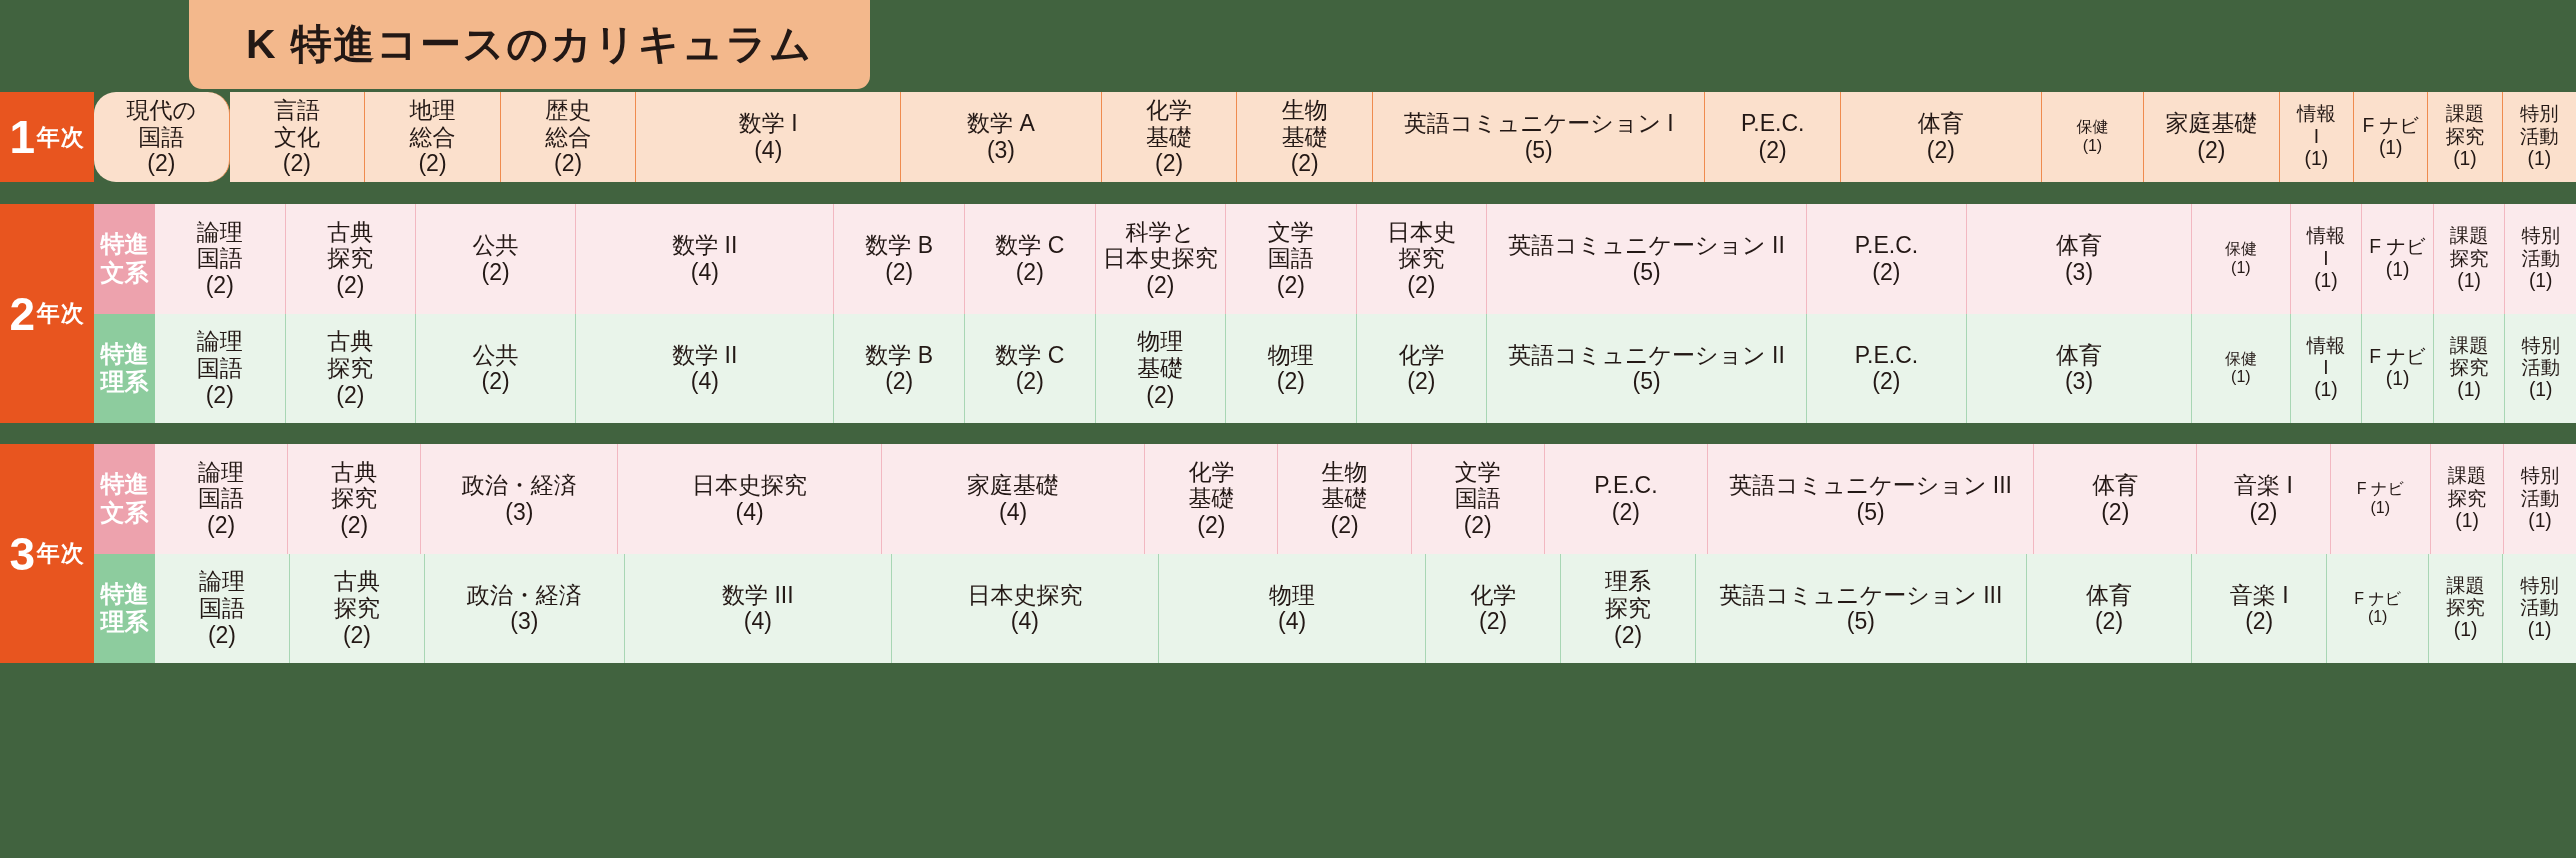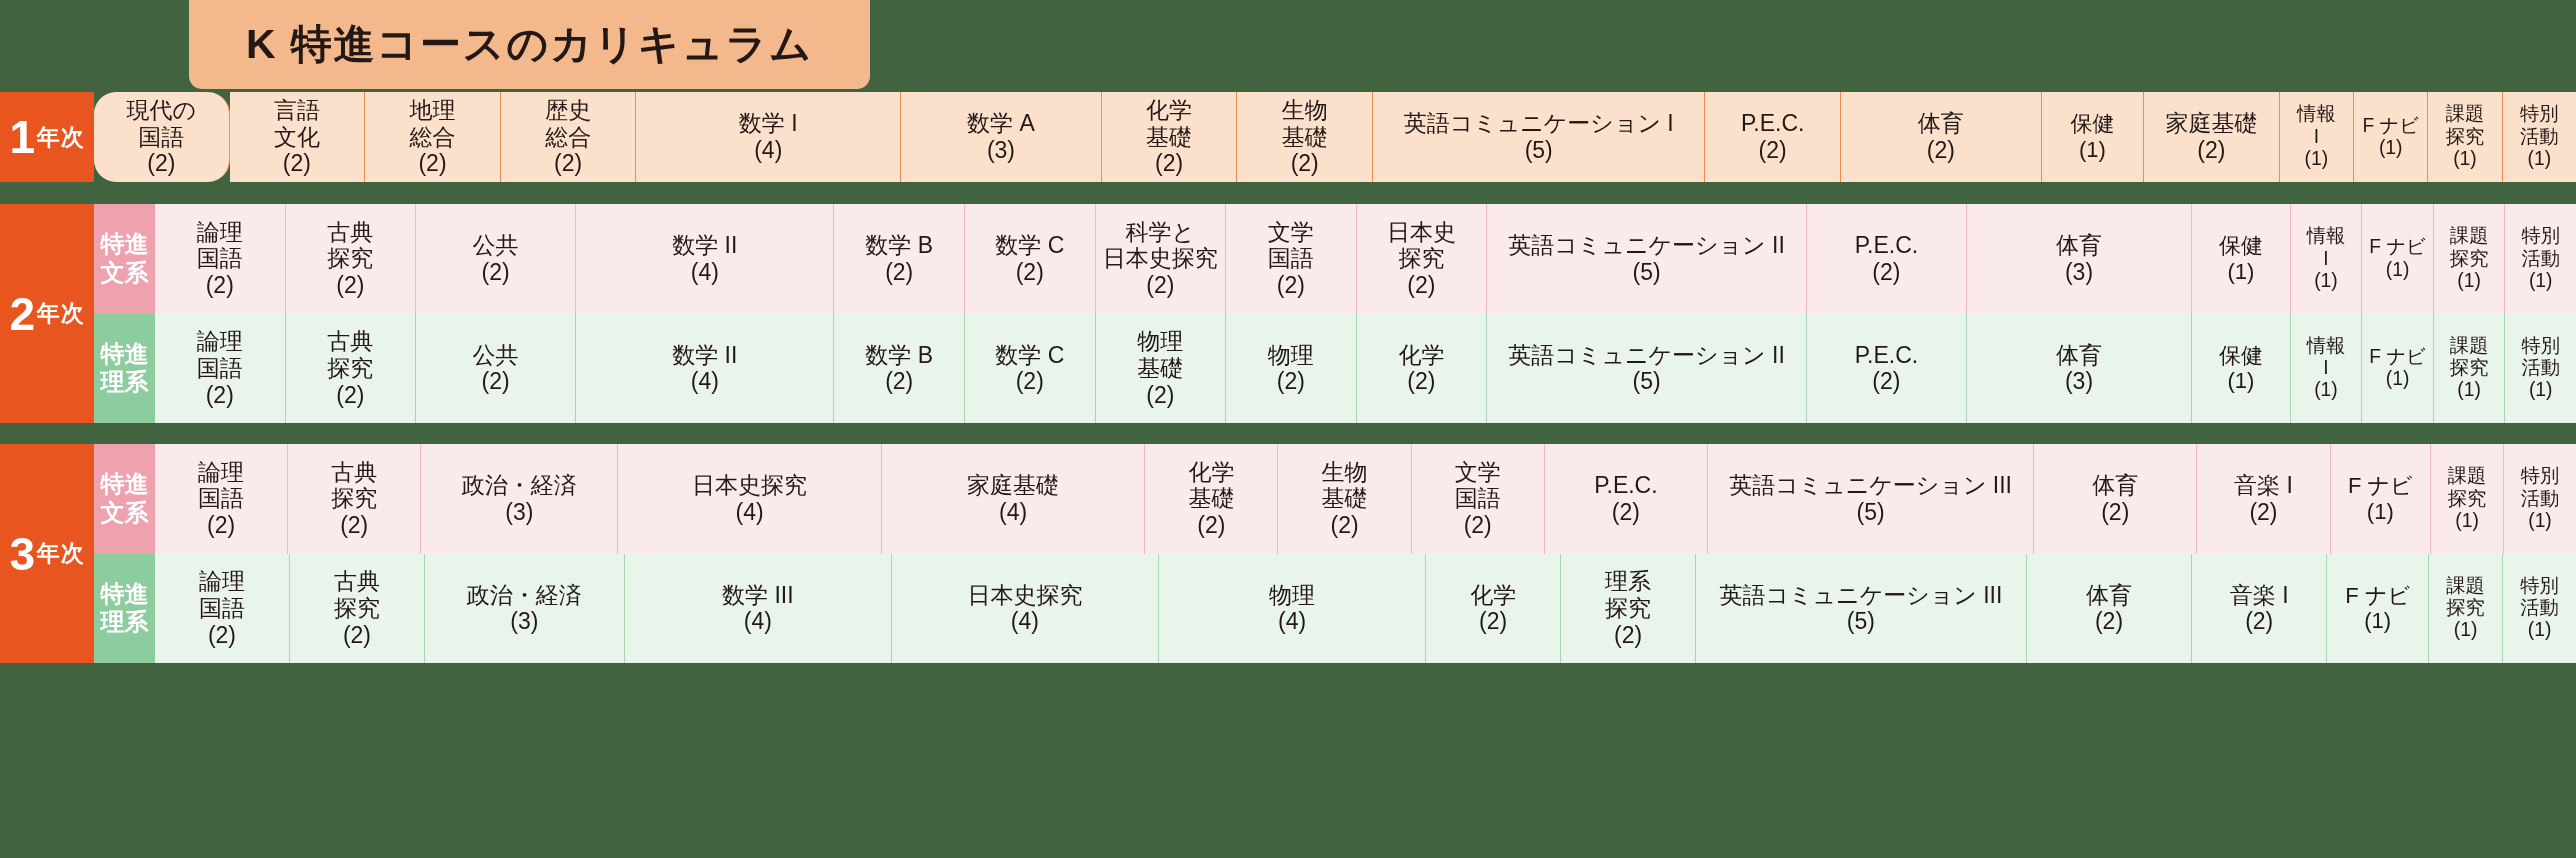--- a/index.html
+++ b/index.html
@@ -111,21 +111,21 @@
     justify-content: center;
     text-align: center;
     font-size: 23px;
     line-height: 1.16;
     padding: 1.8px 0.9px;
     overflow: hidden;
     white-space: nowrap;
   }
   .cell .nm { display: block; }
   .cell .cr { display: block; }
-  .cell.narrow { font-size: 22px; }
+  .cell.narrow { font-size: 16px; }
   .cell.tiny   { font-size: 19.3px; }
 
   
   .y1 .cell {
     background: #fbe0cc;
     border-right: 1.8px solid #ef8b4e;
   }
   .y1 .cell:last-child { border-right: none; }
 
   

